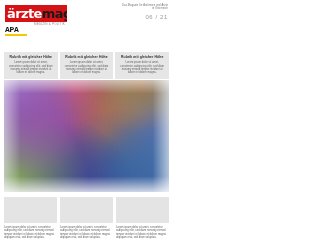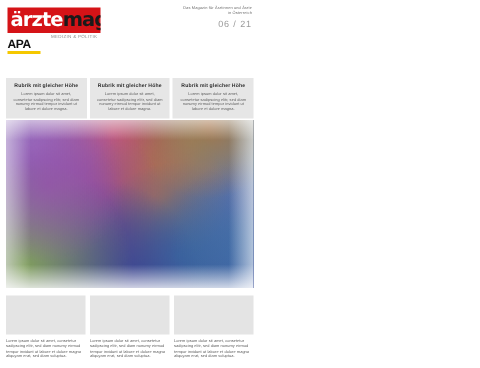--- a/index.html
+++ b/index.html
@@ -68,21 +68,21 @@
   }
 
   .apa-logo {
     position: absolute;
     left: 5px;
     top: 26px;
     width: 22px;
     height: 10px;
   }
   .apa-mark {
-    font-family: Liberation Sans, sans-serif;
+    font-family: Liberation Mono, monospace;
     font-weight: 700;
     font-size: 8px;
     line-height: 8px;
     letter-spacing: -0.3px;
     color: #111111;
     display: block;
   }
   .apa-bar {
     position: absolute;
     left: 0;

